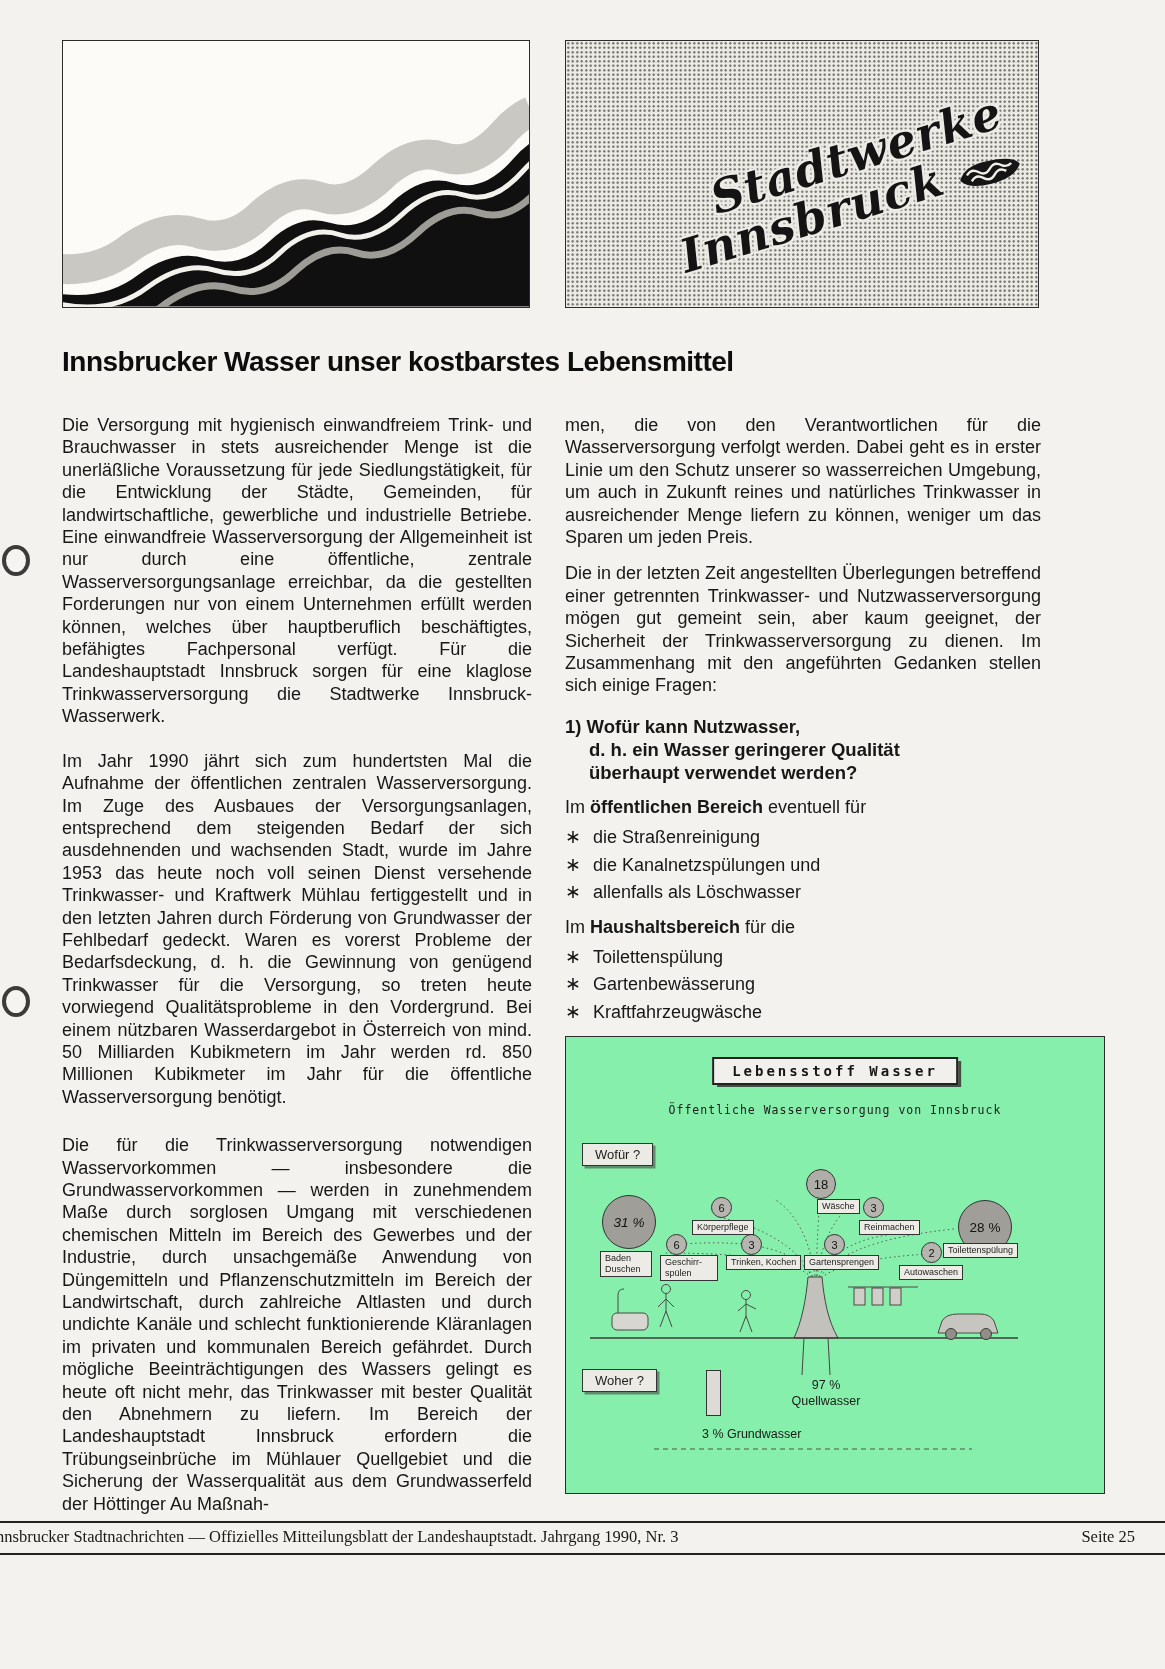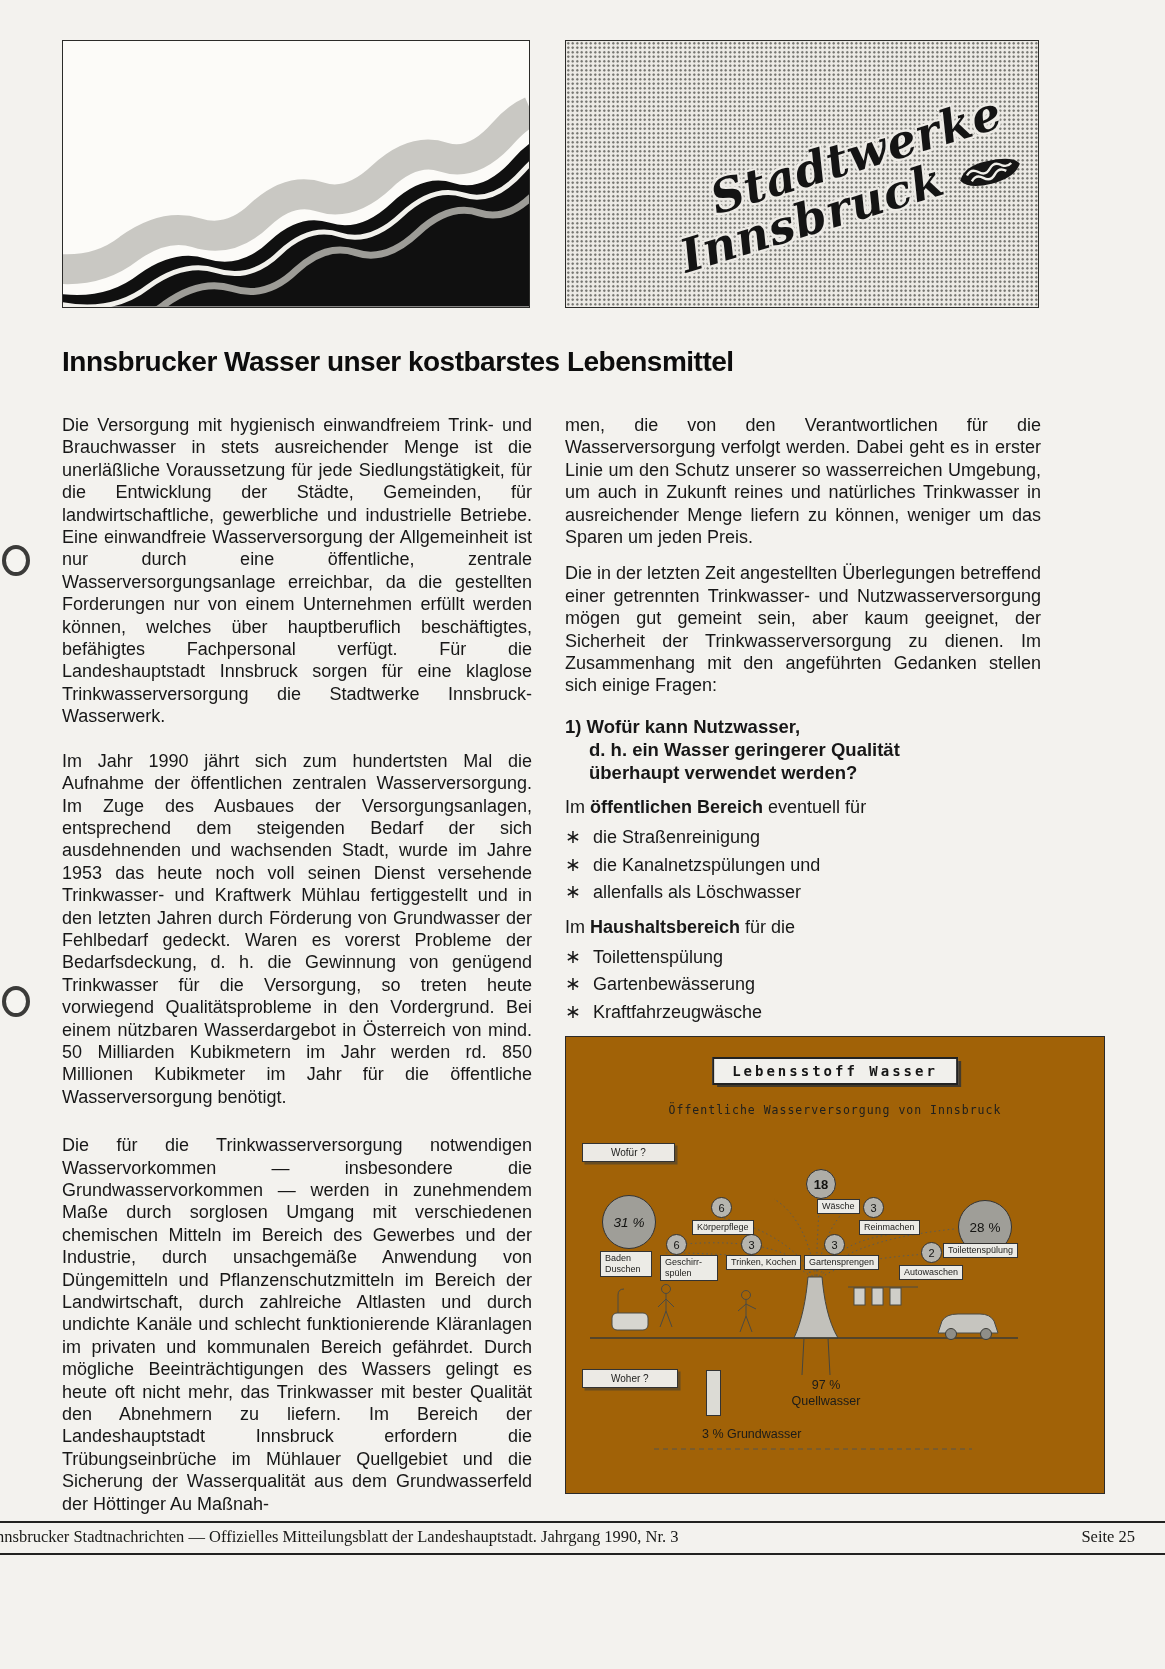--- a/index.html
+++ b/index.html
@@ -54,44 +54,44 @@
   .q-heading { font-weight:bold; font-size:18.5px; line-height:23px; margin:4px 0 12px; text-align:left; }
   .q-indent  { padding-left:24px; }
 
   .list-intro { margin:6px 0 8px; text-align:left; }
   .bullet-row { display:flex; gap:12px; margin-bottom:5px; align-items:baseline; text-align:left; }
   .bullet-glyph { width:16px; font-size:19px; flex:0 0 16px; }
   .list-block { margin-bottom:12px; }
 
   
   .figure { position:absolute; left:565px; top:1036px; width:540px; height:458px;
-            border:1.5px solid #2b2b29; background:#a16207; }
+            border:1.5px solid #2b2b29; background:#86efac; }
   .fig-scene { position:absolute; left:0; top:0; width:476px; height:458px; }
   .fig-title { position:absolute; left:50%; top:20px; transform:translateX(-50%);
                border:2px solid #222; padding:4px 18px; white-space:nowrap;
                font-family:"DejaVu Sans Mono", monospace; font-weight:bold;
                font-size:14px; letter-spacing:3px; background:#f1f0ec; color:#161616;
                box-shadow:4px 3px 0 -1px rgba(52,52,48,0.85); }
   .fig-subtitle { position:absolute; left:0; right:0; top:66px; text-align:center;
                   font-family:"DejaVu Sans Mono", monospace; font-size:11.5px;
                   letter-spacing:1px; color:#20201e; }
   .fig-tag { position:absolute; border:1px solid #333; background:#eceae5;
-             padding:3px 28px; font-size:10px; color:#1d1d1b;
+             padding:3px 12px; font-size:13px; color:#1d1d1b;
              box-shadow:2.5px 2.5px 0 rgba(60,60,56,0.55); }
   .tag-wofur { left:16px; top:106px; }
   .tag-woher { left:16px; top:332px; }
 
   .bubble { position:absolute; border-radius:50%; border:1.2px solid #333; color:#131311;
             display:flex; align-items:center; justify-content:center; }
   .bub-big { width:54px; height:54px; font-size:13.5px; background:#9f9e98; }
   .bub-med { width:30px; height:30px; font-size:13px;  background:#aeada7; }
   .bub-sm  { width:21px; height:21px; font-size:11px;  background:#b6b5af; }
   .b-baden        { left:36px;  top:158px;font-style:italic; }
   .b-toilette-big { left:392px; top:163px; }
-  .b-waesche      { left:240px; top:132px;font-weight:bold; }
+  .b-waesche      { left:240px; top:132px; }
   .b-koerper      { left:145px; top:160px; }
   .b-rein         { left:297px; top:160px; }
   .b-geschirr     { left:100px; top:197px; }
   .b-trinken      { left:175px; top:197px; }
   .b-garten       { left:258px; top:197px; }
   .b-auto         { left:355px; top:205px; }
 
   .fig-box { position:absolute; border:1px solid #333; background:#ecebe6;
              font-size:9px; line-height:1.2; padding:1px 4px; text-align:left; color:#1d1d1b; }
   .lb-waesche  { left:251px; top:162px; }

